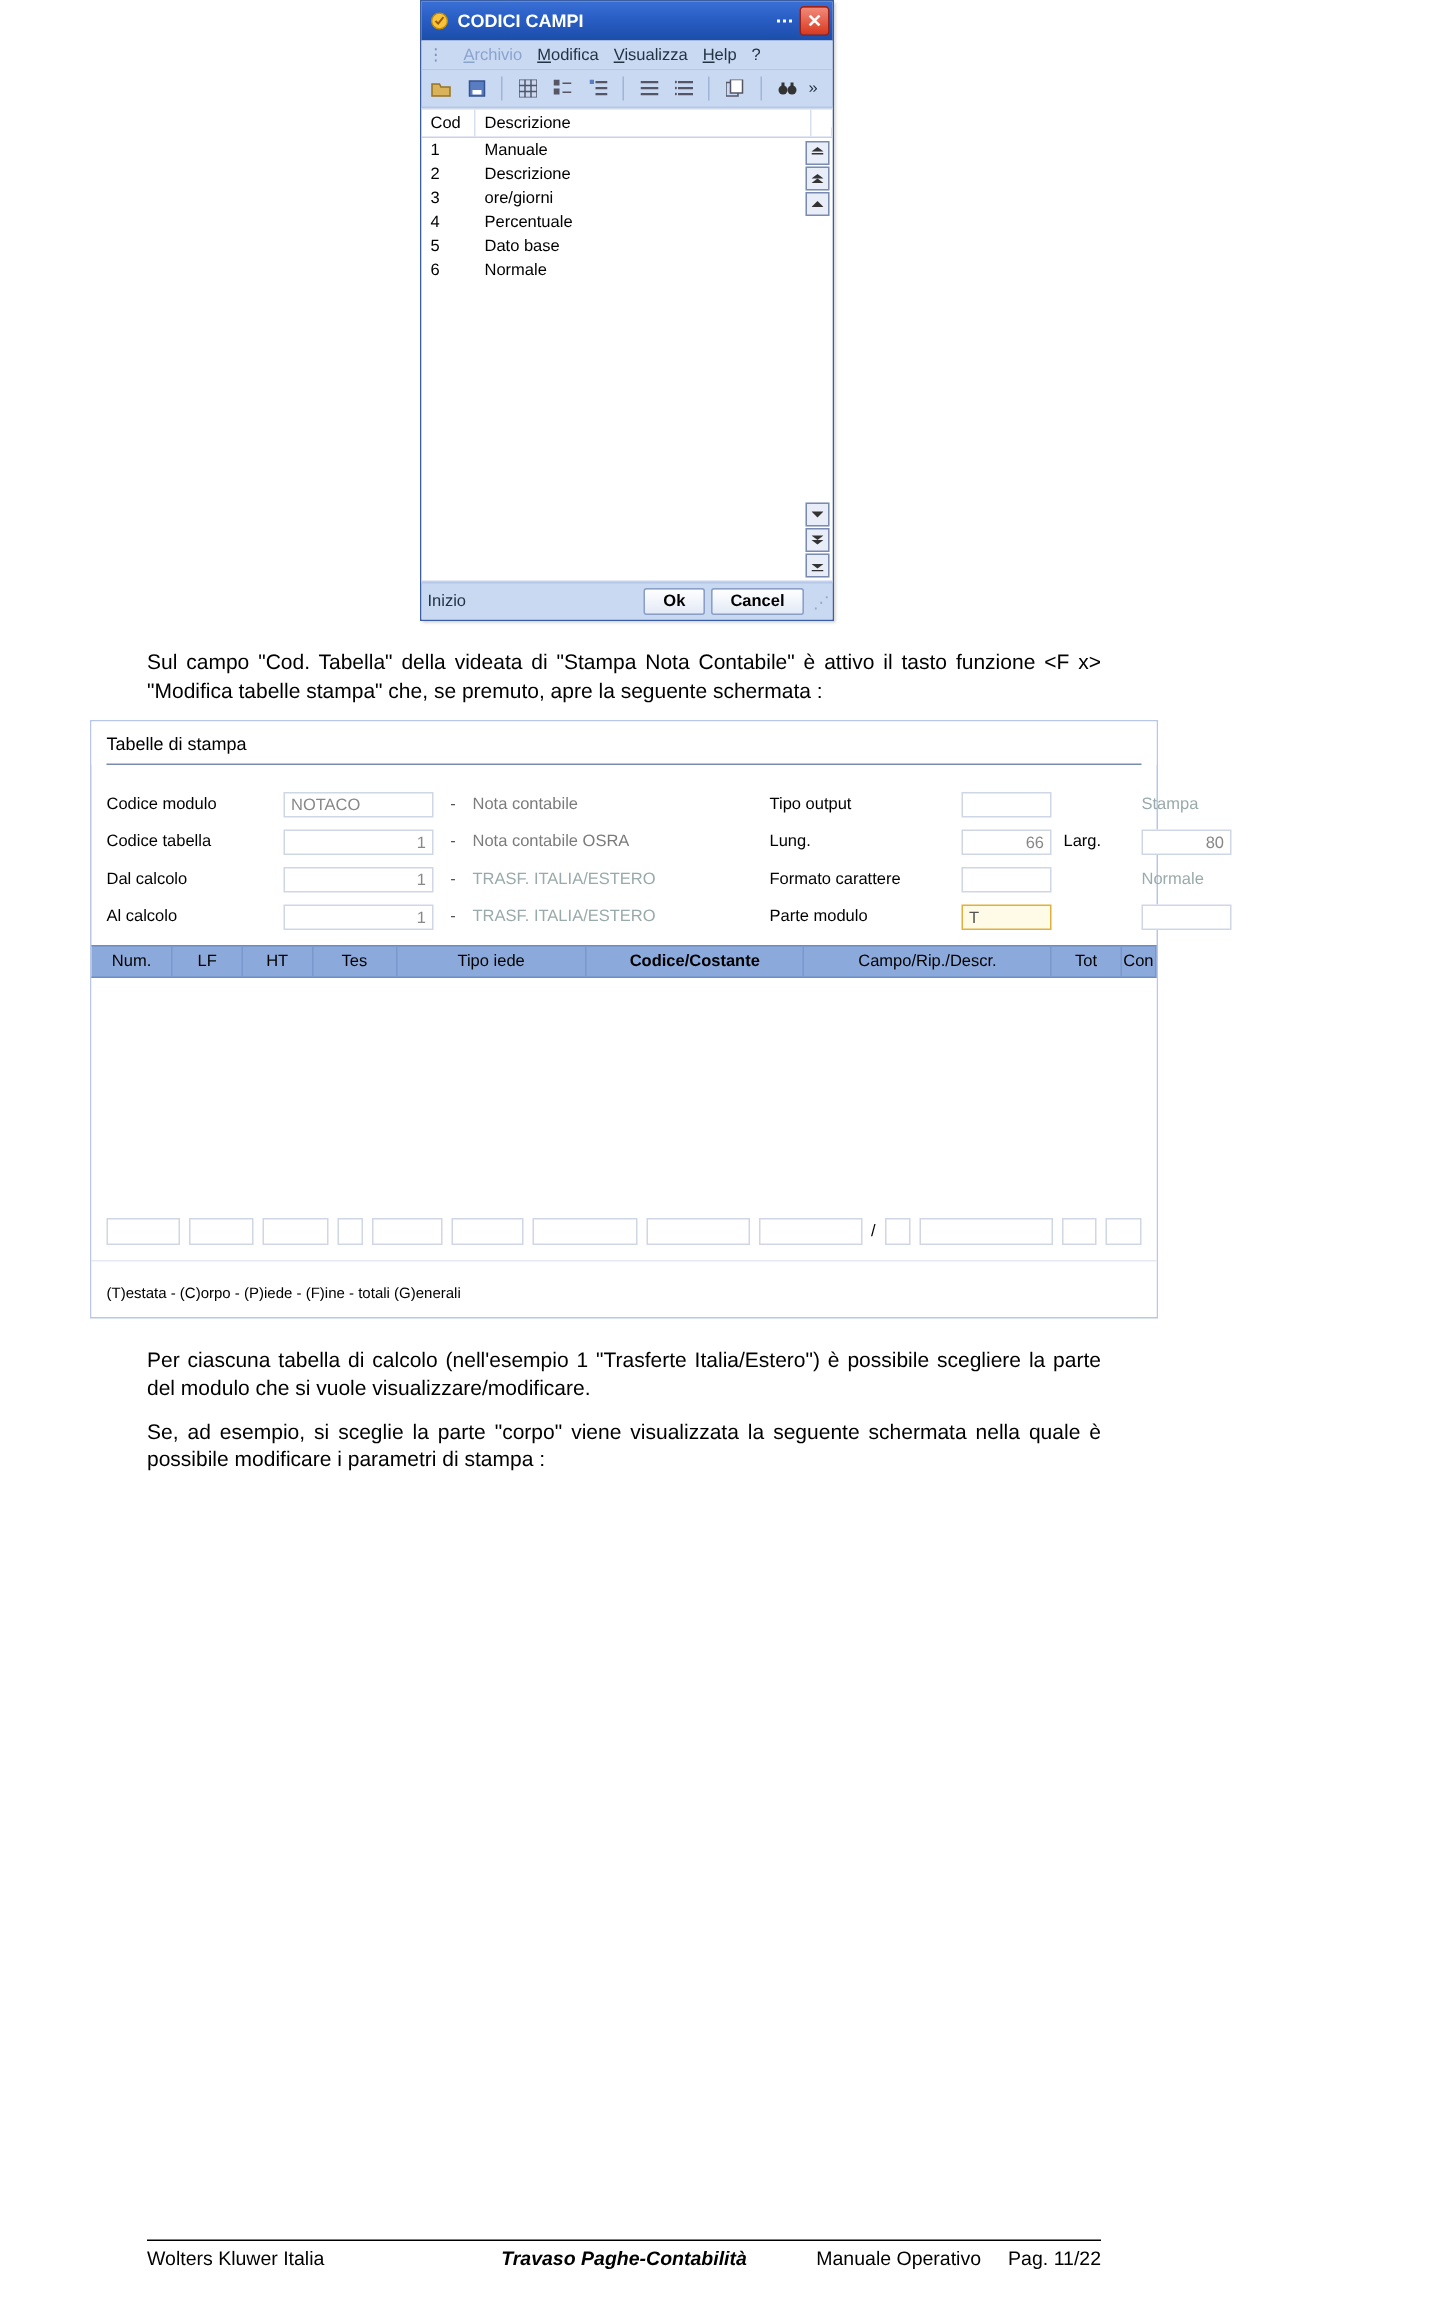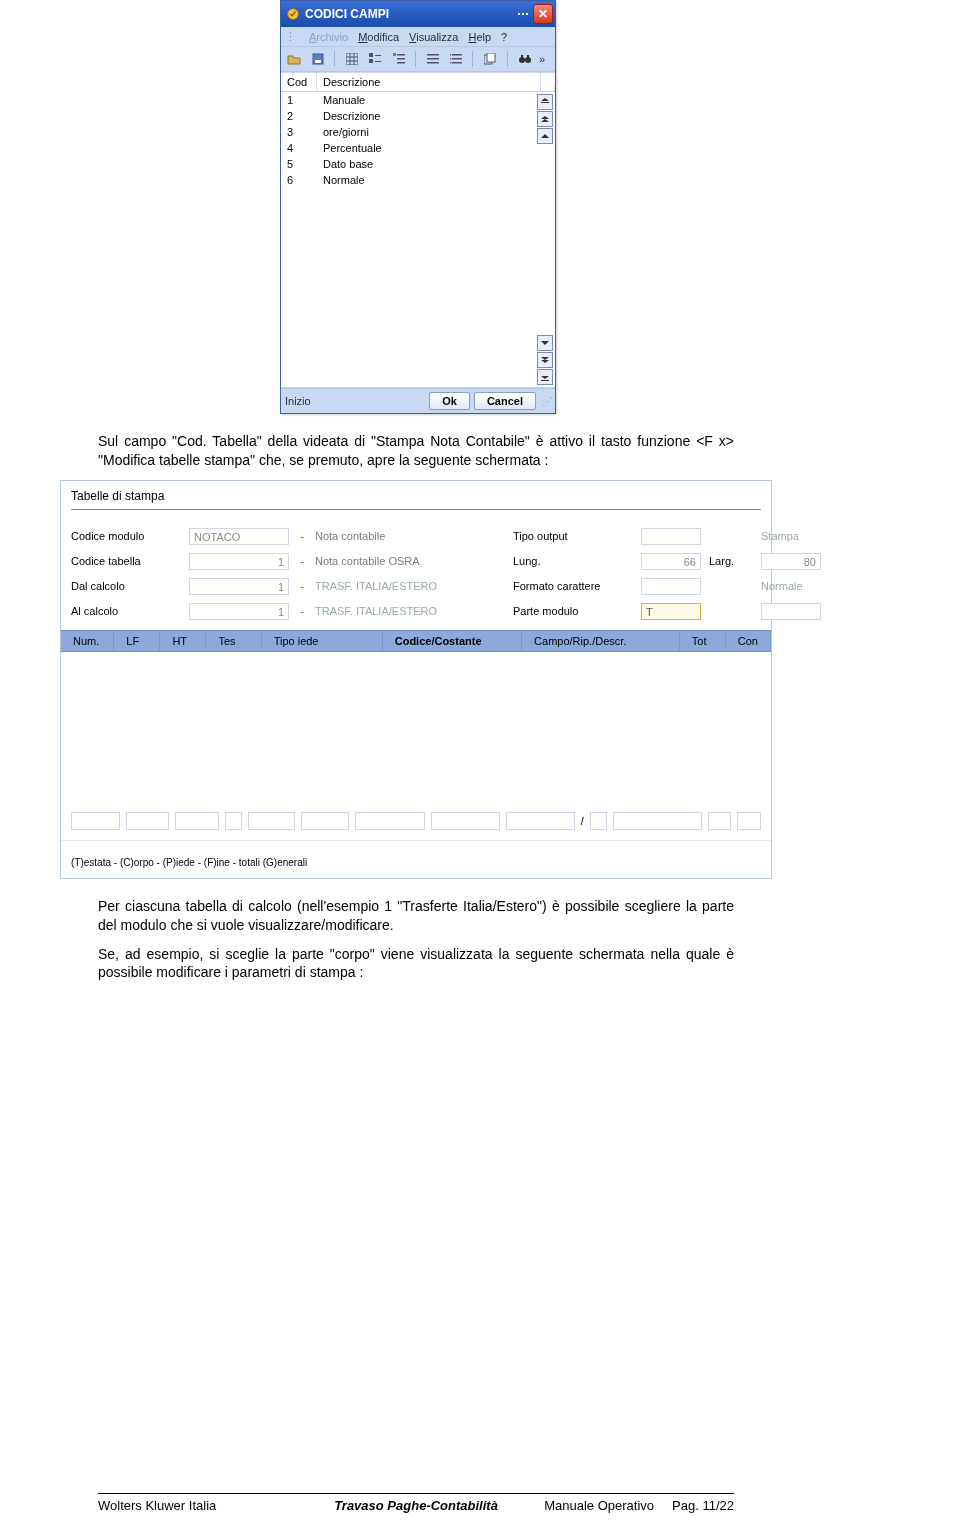--- a/index.html
+++ b/index.html
@@ -133,21 +133,21 @@
     color:#7b7b7b; font-size:11px;
   }
   .fs-fields .dash { text-align:center; color:#555; }
   .fs-fields .right { text-align:right; }
   .fs-fields .light { color:#9aa; }
 
   .tbl-header {
     display:flex; background:#8ba9da; color:#000; font-size:11px;
     border-top:1px solid #6d8cc2; border-bottom:1px solid #6d8cc2;
   }
-  .tbl-header .th { padding:4px 12px; border-right:1px solid #7a98cc; }
+  .tbl-header .th { padding:4px 1px; border-right:1px solid #7a98cc;text-align:center; }
   .tbl-body { height:150px; background:#fff; }
   .tbl-inputs {
     display:flex; gap:6px; padding:10px 10px; background:#fff; align-items:center;
   }
   .tbl-inputs .ib {
     border:1px solid #cfd6e6; height:18px; background:#fff;
   }
   .th.c-num { width:56px; } .ib.c-num { width:50px; }
   .th.c-lf  { width:48px; } .ib.c-lf  { width:44px; }
   .th.c-ht  { width:48px; } .ib.c-ht  { width:44px; }

